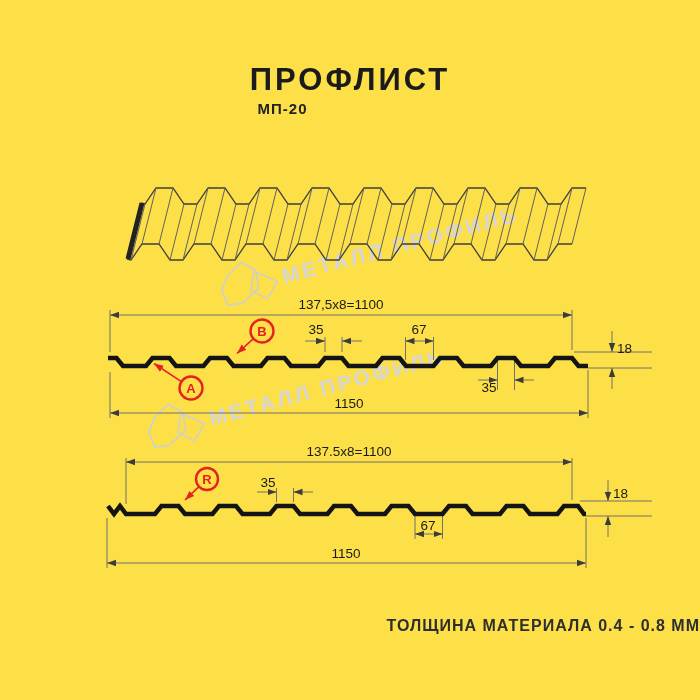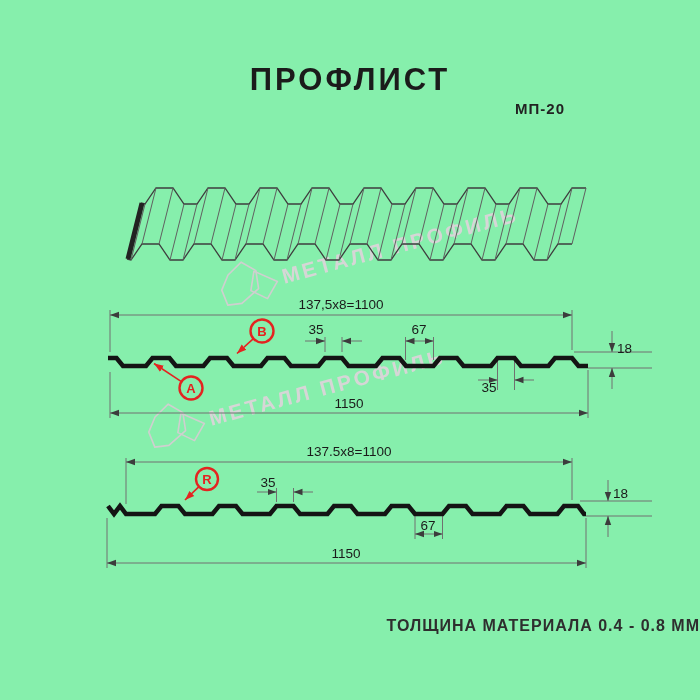--- a/index.html
+++ b/index.html
@@ -1,24 +1,24 @@
 <!DOCTYPE html>
 <html style="--red: #e42320; --ink: #141414; --dim: #707070; --wm: #d6d6d6;"><head>
 <meta charset="utf-8">
 <style>
   :root{
     --red:#e42320; --ink:#141414; --dim:#707070; --dimtext:#1a1a1a;
     --persp:#3e3e3e; --wm:#d6d6d6;
   }
   html,body{margin:0;padding:0;background:#fff;}
-  #page{position:relative;width:700px;height:700px;background:#86efac;overflow:hidden;
+  #page{position:relative;width:700px;height:700px;background:#fde047;overflow:hidden;
         font-family:"Liberation Sans",sans-serif;}
   .title{position:absolute;left:0;top:62px;width:700px;text-align:center;
          font-size:31px;font-weight:bold;letter-spacing:3px;color:#1b1b1b;}
-  .subtitle{position:absolute;left:0;top:100px;width:565px;text-align:right;
+  .subtitle{position:absolute;left:0;top:100px;width:565px;text-align:center;
          font-size:15px;font-weight:bold;letter-spacing:1px;color:#222;}
   .footer{position:absolute;left:0;top:617px;width:700px;text-align:right;
          font-size:16px;font-weight:bold;letter-spacing:1px;color:#2e2e2e;}
   svg{position:absolute;left:0;top:0;}
   .profile{fill:none;stroke:var(--ink);stroke-width:4.5;stroke-linejoin:miter;}
   .dline{stroke:var(--dim);stroke-width:1;fill:none;}
   .dimtxt{font-family:"Liberation Sans",sans-serif;font-size:13.5px;fill:var(--dimtext);}
   .redln{stroke:var(--red);stroke-width:1.6;fill:none;}
   .redcirc{fill:none;stroke:var(--red);stroke-width:2.4;}
   .redtxt{font-family:"Liberation Sans",sans-serif;font-size:13px;font-weight:bold;

